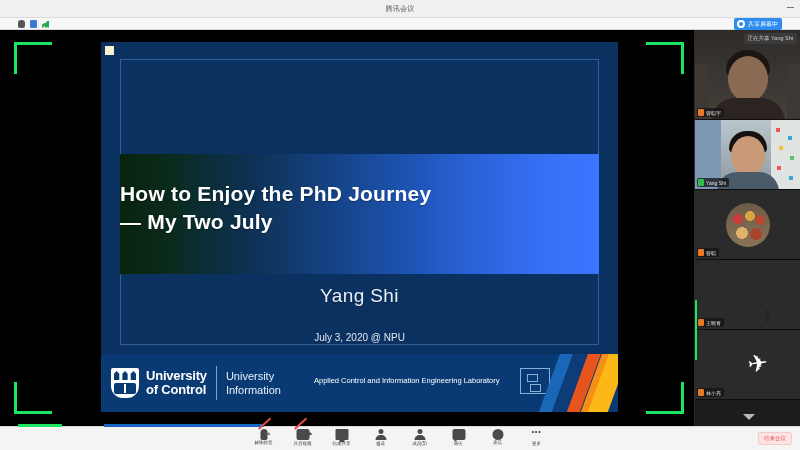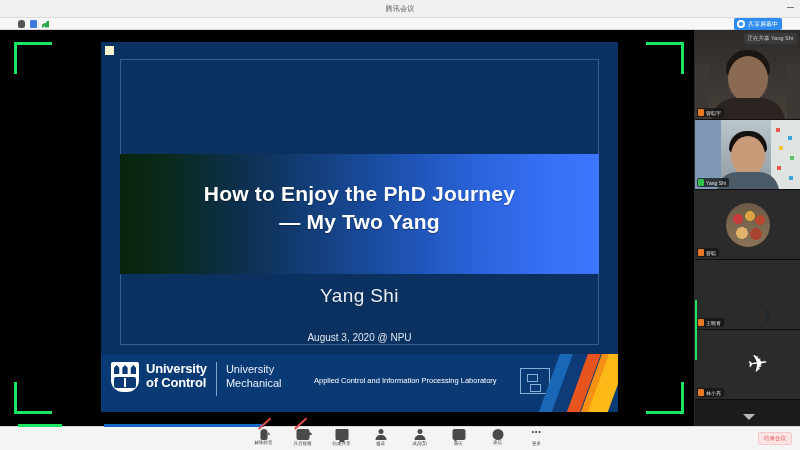--- a/index.html
+++ b/index.html
@@ -137,21 +137,21 @@
   .title-band {
     position: absolute; left: 19px; top: 112px;
     width: 479px; height: 120px;
     background: linear-gradient(to right,
       #08240c 0%, #0a2a1c 10%, #0d3050 26%,
       #14407f 42%, #1c51ad 58%, #2a62d8 74%,
       #3570f4 88%, #3c76ff 100%);
   }
   .title-band .t1, .title-band .t2 {
     position: absolute; left: 0; right: 0;
-    text-align: center;
+    text-align: left;
     color: #ffffff;
     font-weight: bold;
     font-size: 21px;
     letter-spacing: 0.2px;
     text-shadow: 0 1px 1px rgba(0,0,0,.35);
   }
   .title-band .t1 { top: 28px; }
   .title-band .t2 { top: 56px; }
 
   .speaker {
@@ -171,21 +171,21 @@
 
   
   .slide-footer {
     position: absolute; left: 0; bottom: 0;
     width: 517px; height: 58px;
     background: #0a3a74;
     overflow: hidden;
   }
   .footer-inner {
     position: absolute; left: 10px; top: 8px;
-    display: flex; align-items: flex-start; height: 42px;
+    display: flex; align-items: center; height: 42px;
   }
   .uvic-crest {
     width: 28px; height: 30px;
     background: #ffffff;
     border-radius: 2px 2px 12px 12px;
     position: relative;
     flex: 0 0 auto;
   }
   .uvic-crest .cb {
     position: absolute; left: 3px; top: 3px;
@@ -498,43 +498,43 @@
         <i></i>
         <i></i>
       </div>
 
     <div class="slide">
       <div class="slide-marker"></div>
       <div class="slide-frame"></div>
 
       <div class="title-band">
         <div class="t1">How to Enjoy the PhD Journey</div>
-        <div class="t2">— My Two Yang</div>
+        <div class="t2">— My Two July</div>
       </div>
 
       <div class="speaker">Yang Shi</div>
-      <div class="slide-date">August 3, 2020  @ NPU</div>
+      <div class="slide-date">July 3, 2020  @ NPU</div>
 
       <div class="slide-footer">
         <div class="footer-inner">
           <div class="uvic-crest">
             <span class="cb"></span>
               <span class="bk"></span>
           </div>
           <div class="uvic-name">
             <div>University</div>
             <div>of Control</div>
           </div>
           <div class="uvic-div"></div>
           <div class="dept">
             <div>University</div>
-            <div>Mechanical</div>
+            <div>Information</div>
           </div>
         </div>
-        <div class="lab-label">Applied Control and Information Processing Laboratory</div>
+        <div class="lab-label">Applied Control and Information Engineering Laboratory</div>
         <div class="diagram-ico"></div>
         <div class="stripes">
           <span class="s1"></span>
             <span class="s2"></span>
             <span class="s3"></span>
           <span class="s4"></span>
             <span class="s5"></span>
         </div>
       </div>
     </div>

